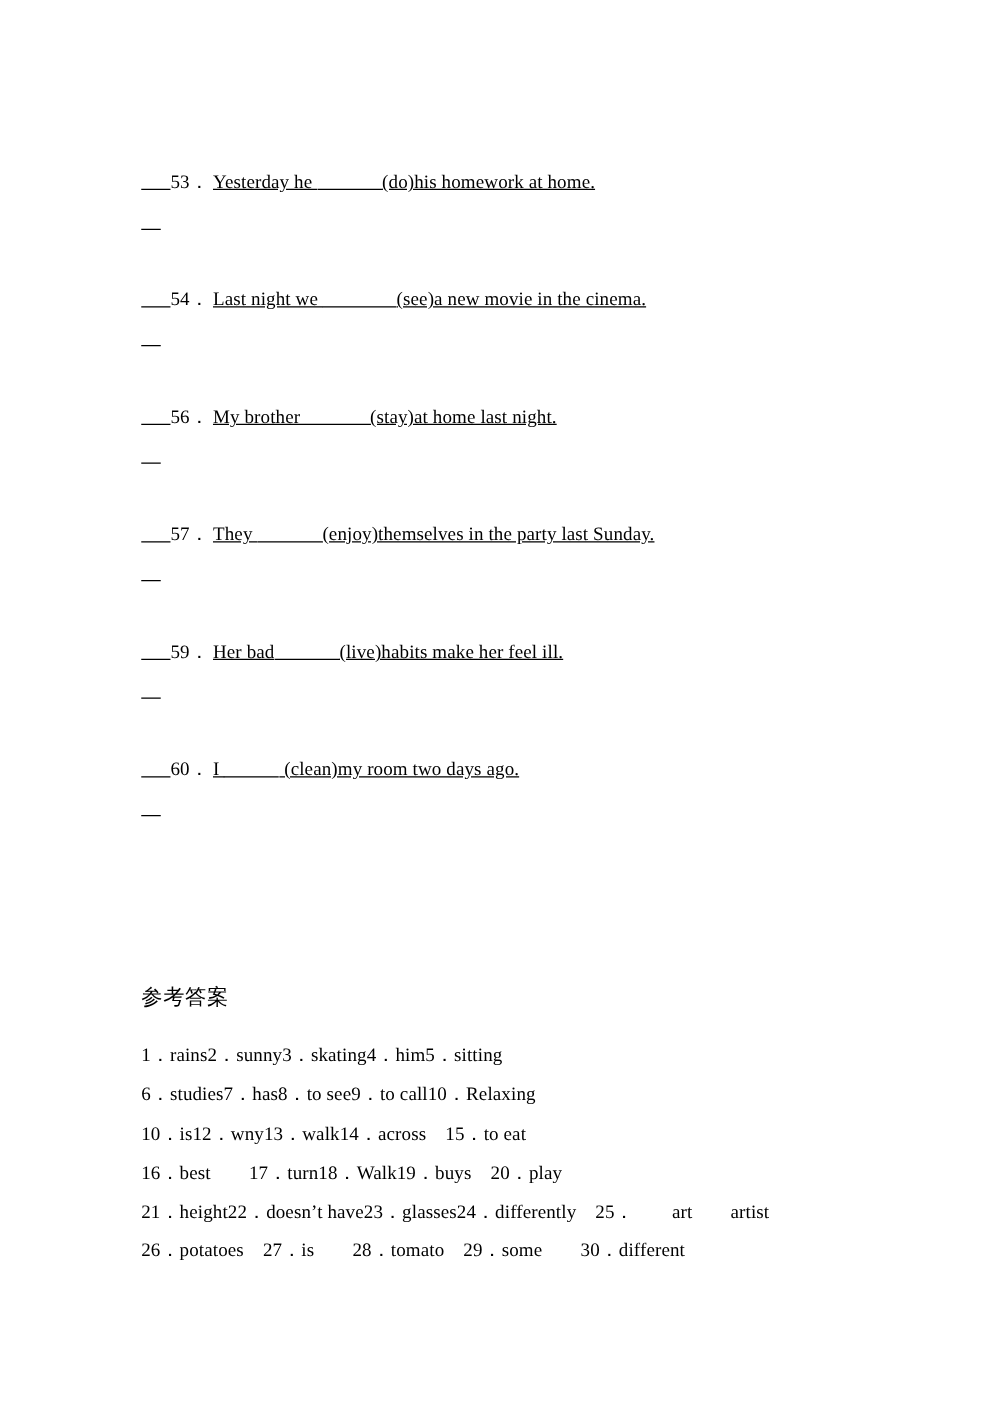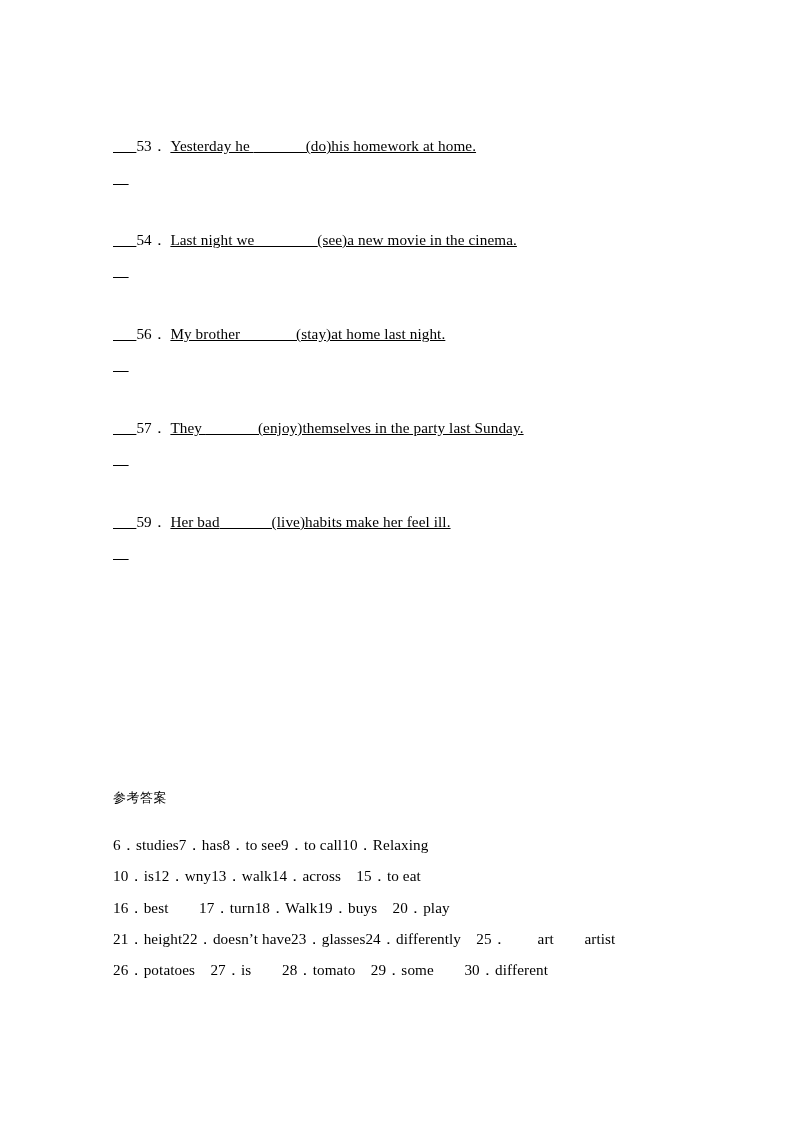--- a/index.html
+++ b/index.html
@@ -53,21 +53,21 @@
 
   
   #answers-block {
     position: absolute;
     left: 113px;
     top: 787px;
     width: 620px;
   }
   #answers-heading {
     font-family: "DejaVu Sans", "Liberation Sans", sans-serif;
-    font-size: 13px;
+    font-size: 17px;
     line-height: 22px;
     letter-spacing: 0.5px;
     margin-bottom: 20px;
   }
   .a-line {
     font-size: 15.2px;
     line-height: 31.3px;
     white-space: pre;
     letter-spacing: 0.1px;
   }
@@ -94,25 +94,29 @@
 
     <div class="q-line">
       <span class="q-num">57．</span><span>They </span><span class="blank b6"></span><span>(enjoy)themselves in the party last Sunday.</span>
     </div>
 
 
     <div class="q-line">
       <span class="q-num">59．</span><span>Her bad</span><span class="blank b6"></span><span>(live)habits make her feel ill.</span>
     </div>
 
+    <div class="q-line">
+      <span class="q-num">60．</span><span>I </span><span class="blank b5"></span><span> (clean)my room two days ago.</span>
+    </div>
 
   </div>
 
   <div id="answers-block">
     <div id="answers-heading">参考答案</div>
+    <div class="a-line">1．rains2．sunny3．skating4．him5．sitting</div>
     <div class="a-line">6．studies7．has8．to see9．to call10．Relaxing</div>
     <div class="a-line">10．is12．wny13．walk14．across　15．to eat</div>
     <div class="a-line">16．best　　17．turn18．Walk19．buys　20．play</div>
     <div class="a-line">21．height22．doesn’t have23．glasses24．differently　25．　　art　　artist</div>
     <div class="a-line">26．potatoes　27．is　　28．tomato　29．some　　30．different</div>
   </div>
 
 </div>
 
 </body></html>

